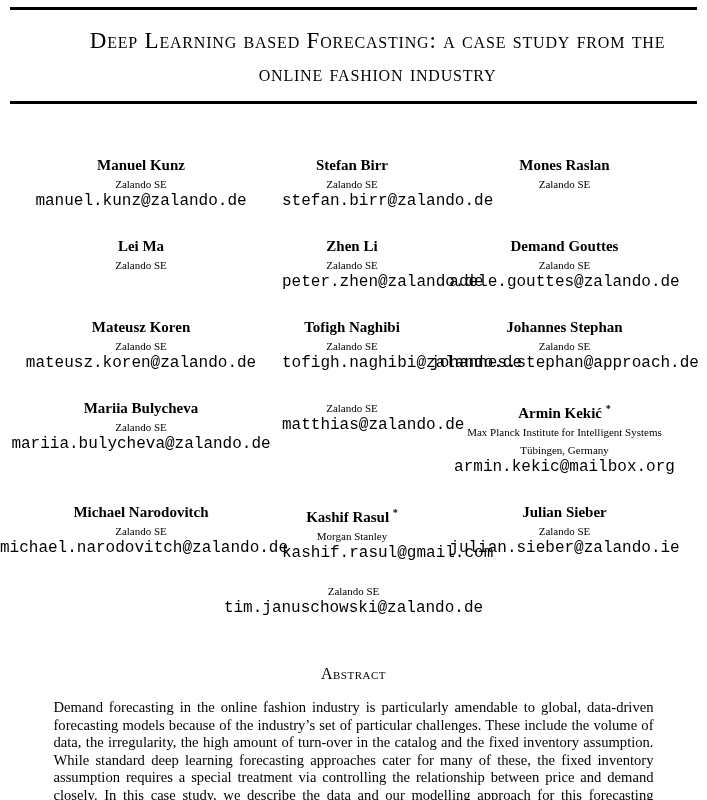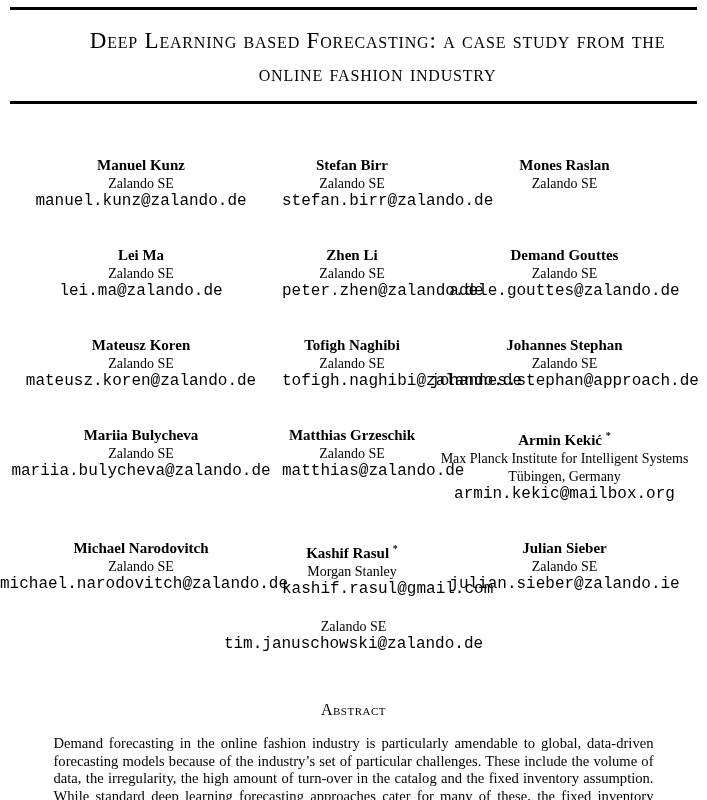--- a/index.html
+++ b/index.html
@@ -28,37 +28,37 @@
     font-variant: small-caps;
     font-size: 23px;
     line-height: 33px;
     letter-spacing: 0.8px;
     margin-left: 48px;
   }
   .authors-grid {
     margin-top: 52px;
     display: grid;
     grid-template-columns: 282px 140px 285px;
-    row-gap: 36px;
+    row-gap: 27px;
   }
   .author {
     text-align: center;
   }
   .author > div { white-space: nowrap; }
   .a-name {
     font-weight: bold;
     font-size: 15px;
     line-height: 19px;
   }
   .a-name sup {
     font-size: 10px;
     font-weight: bold;
   }
   .a-affil {
-    font-size: 14px;
+    font-size: 11px;
     line-height: 18px;
   }
   .a-email {
     font-family: "Liberation Mono", monospace;
     font-size: 16px;
     line-height: 17px;
   }
   .author-solo {
     margin-top: 20px;
     text-align: center;
@@ -107,21 +107,20 @@
       <div class="a-email">stefan.birr@zalando.de</div>
     </div>
     <div class="author">
       <div class="a-name">Mones Raslan</div>
       <div class="a-affil">Zalando SE</div>
     </div>
 
     <div class="author">
       <div class="a-name">Lei Ma</div>
       <div class="a-affil">Zalando SE</div>
-      <div class="a-email">lei.ma@zalando.de</div>
     </div>
     <div class="author">
       <div class="a-name">Zhen Li</div>
       <div class="a-affil">Zalando SE</div>
       <div class="a-email">peter.zhen@zalando.de</div>
     </div>
     <div class="author">
       <div class="a-name">Demand Gouttes</div>
       <div class="a-affil">Zalando SE</div>
       <div class="a-email">adele.gouttes@zalando.de</div>
@@ -142,21 +141,20 @@
       <div class="a-affil">Zalando SE</div>
       <div class="a-email">johannes.stephan@approach.de</div>
     </div>
 
     <div class="author">
       <div class="a-name">Mariia Bulycheva</div>
       <div class="a-affil">Zalando SE</div>
       <div class="a-email">mariia.bulycheva@zalando.de</div>
     </div>
     <div class="author">
-      <div class="a-name">Matthias Grzeschik</div>
       <div class="a-affil">Zalando SE</div>
       <div class="a-email">matthias@zalando.de</div>
     </div>
     <div class="author">
       <div class="a-name"><span>Armin Kekić</span> <sup>*</sup></div>
       <div class="a-affil">Max Planck Institute for Intelligent Systems</div>
       <div class="a-affil">Tübingen, Germany</div>
       <div class="a-email">armin.kekic@mailbox.org</div>
     </div>
 

